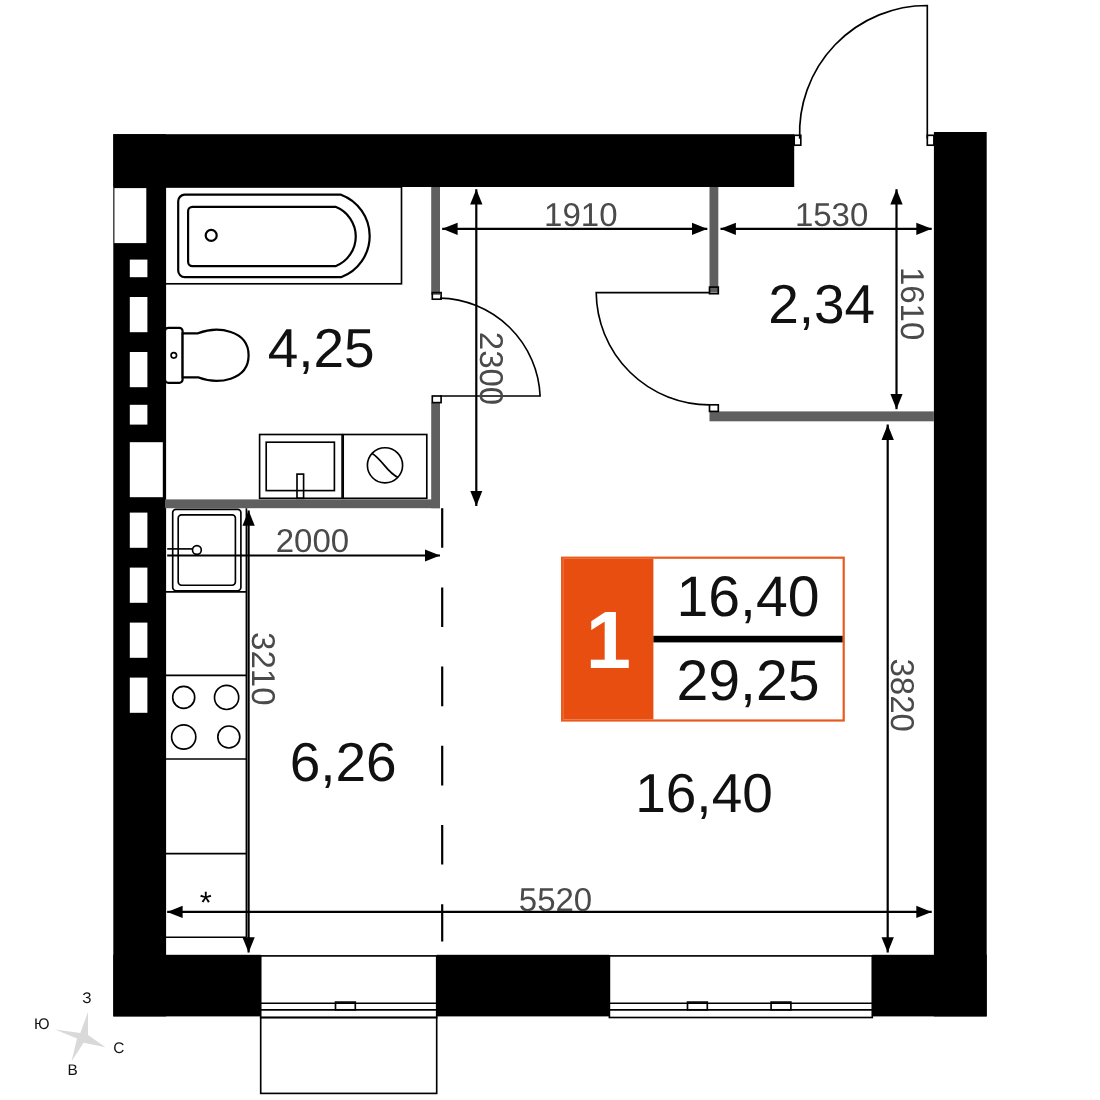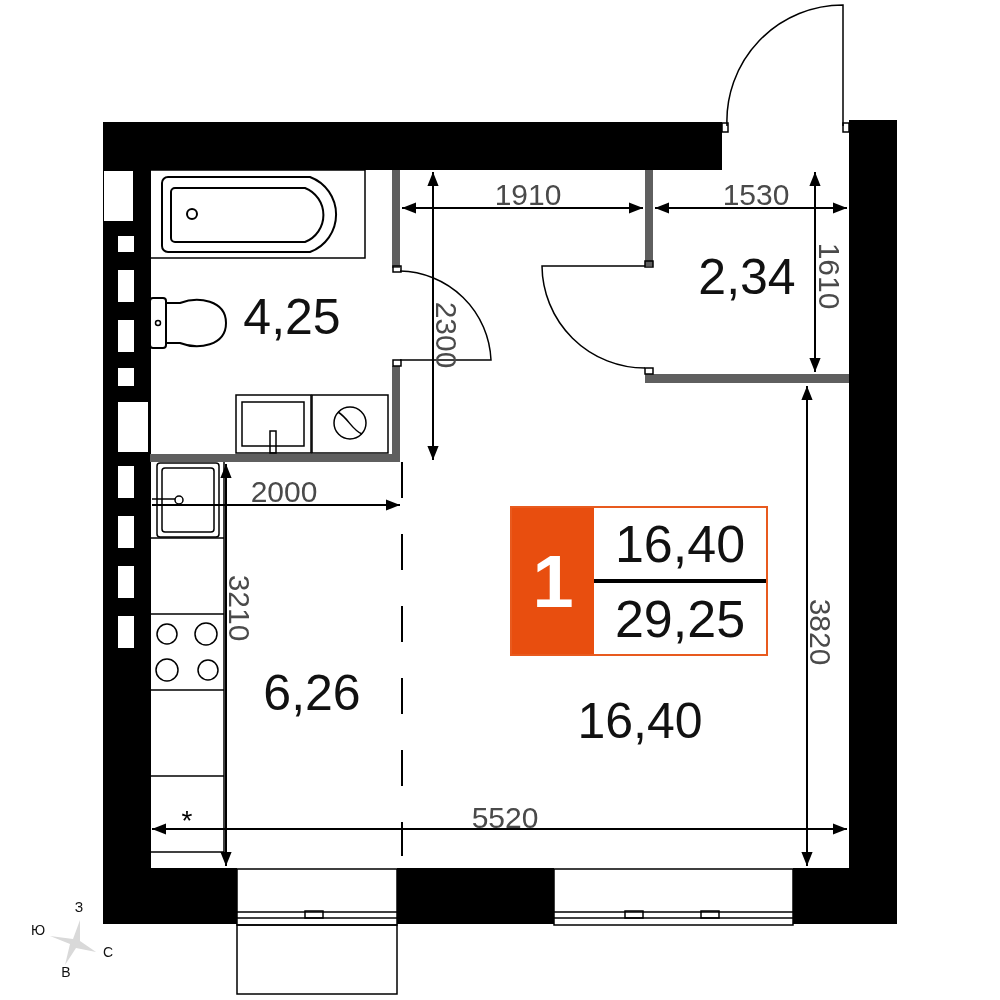--- a/index.html
+++ b/index.html
@@ -10,21 +10,21 @@
     .line { stroke: #000; stroke-width: 2; fill: none; }
     .thin { stroke: #000; stroke-width: 1.5; fill: none; }
     .fixture { stroke: #000; stroke-width: 2; fill: #fff; }
     .dim-text { font-family: "Liberation Sans", sans-serif; font-size: 30px; fill: #4a4a4a; }
     .room-text { font-family: "Liberation Sans", sans-serif; font-size: 50px; fill: #111; }
     .compass-text { font-family: "Liberation Sans", sans-serif; font-size: 14px; fill: #111; }
     .badge { position: absolute; left: 510px; top: 506px; width: 258px; height: 150px; border: 2px solid #e85a1e; box-sizing: border-box; display: flex; background: #fff; }
     .badge-num { width: 82px; background: #e84e0f; color: #fff; font-size: 74px; font-weight: bold; display: flex; align-items: center; justify-content: center; }
     .badge-vals { flex: 1; display: flex; flex-direction: column; }
     .badge-val { flex: 1; display: flex; align-items: center; justify-content: center; font-size: 52px; color: #111; }
-    .badge-val + .badge-val { border-top: 4px solid #000000; text-align: center; }
+    .badge-val + .badge-val { border-top: 6px solid #000000; text-align: center; }
   </style>
 </head>
 <body>
 
 <svg id="plan" viewBox="0 0 1000 1000" xmlns="http://www.w3.org/2000/svg">
 
   <g>
     <rect class="wall" x="103" y="122" width="619" height="48"></rect>
     <rect class="wall" x="849" y="120" width="48" height="804"></rect>
     <rect class="wall" x="103" y="868" width="134" height="56"></rect>

